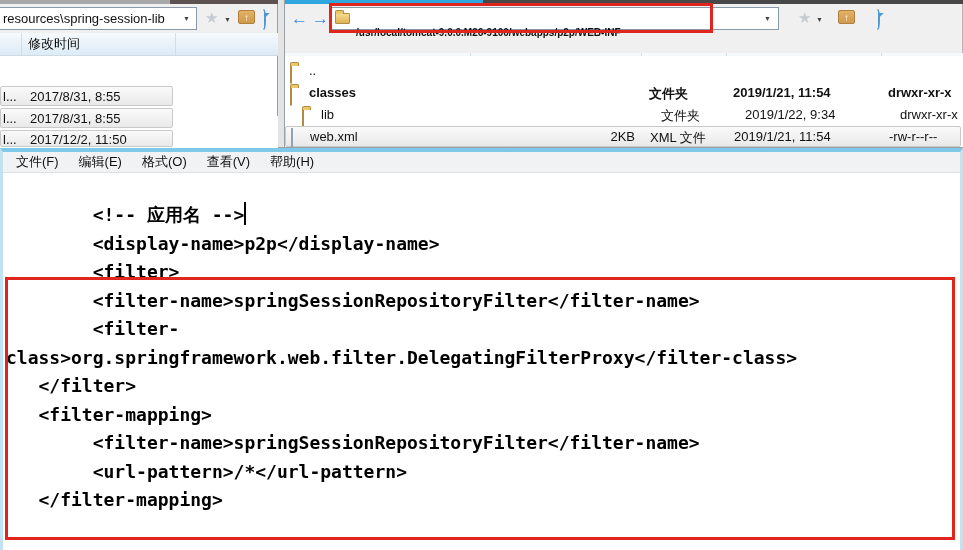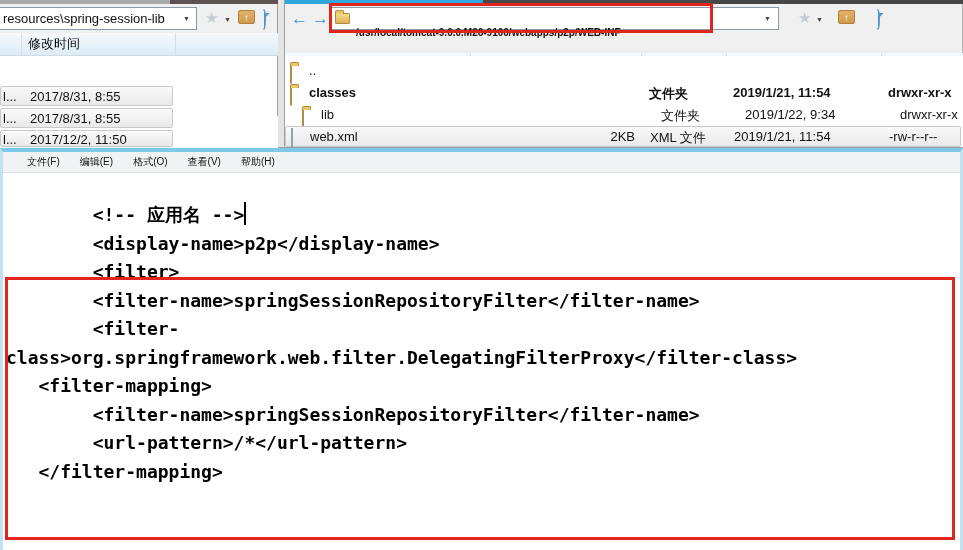--- a/index.html
+++ b/index.html
@@ -41,21 +41,21 @@
                       background:repeating-linear-gradient(to bottom,#9fb2c2 0,#9fb2c2 1px,transparent 1px,transparent 3px); }
   .icon-notepad { width:13px; height:15px; background:#fdfdfd; border:1px solid #6d8196; border-top:3px solid #9fb6c9; position:relative; }
   .icon-notepad::after { content:""; position:absolute; left:2px; right:2px; top:2px; height:8px;
                          background:repeating-linear-gradient(to bottom,#8aa 0,#8aa 1px,transparent 1px,transparent 3px); }
 
   
   #notepad { left:0; top:148px; width:963px; height:402px; background:#fff;
              border-top:4px solid #7ec9e8; border-left:3px solid #c2e2f2; border-right:3px solid #c2e2f2; }
   #np-titlebar { height:24px; background:linear-gradient(#eff6fb,#d8e7f3); border-bottom:1px solid #ccd8e2;
                  display:flex; align-items:center; gap:7px; padding-left:8px; font-size:12.5px; color:#1a1a1a; }
-  #np-menubar { height:21px; background:#f1f2f3; border-bottom:1px solid #dde2e6; display:flex; align-items:center; padding-left:14px; font-size:10px; }
+  #np-menubar { height:21px; background:#f1f2f3; border-bottom:1px solid #dde2e6; display:flex; align-items:center; padding-left:3px; font-size:13px; }
   .menu-item { padding:2px 10px; }
   #np-content { position:relative; width:100%; height:352px; background:#fff; }
   #xml-text { padding:28px 0 0 3px; font-family:"DejaVu Sans Mono", monospace; font-weight:bold; font-size:18px; line-height:28.5px; color:#000; }
   .xline { white-space:pre; }
   #text-caret { display:inline-block; width:2px; height:23px; background:#000; vertical-align:-4px; }
 
   
   .redbox { border:3px solid #e0261c; pointer-events:none; z-index:60; }
   #redbox-address { left:329px; top:3px; width:384px; height:30px; }
   #redbox-xml { left:5px; top:277px; width:950px; height:263px; }
@@ -180,20 +180,21 @@
     <span class="menu-item">帮助(H)</span>
   </div>
   <div id="np-content">
     <div id="xml-text">
       <div class="xline"><span>        &lt;!-- 应用名 --&gt;</span><span id="text-caret"></span></div>
       <div class="xline">        &lt;display-name&gt;p2p&lt;/display-name&gt;</div>
       <div class="xline">        &lt;filter&gt;</div>
       <div class="xline">        &lt;filter-name&gt;springSessionRepositoryFilter&lt;/filter-name&gt;</div>
       <div class="xline">        &lt;filter-</div>
       <div class="xline">class&gt;org.springframework.web.filter.DelegatingFilterProxy&lt;/filter-class&gt;</div>
+      <div class="xline">   &lt;/filter&gt;</div>
       <div class="xline">   &lt;filter-mapping&gt;</div>
       <div class="xline">        &lt;filter-name&gt;springSessionRepositoryFilter&lt;/filter-name&gt;</div>
       <div class="xline">        &lt;url-pattern&gt;/*&lt;/url-pattern&gt;</div>
       <div class="xline">   &lt;/filter-mapping&gt;</div>
     </div>
   </div>
 </div>
 
 <div id="redbox-address" class="abs redbox"></div>
 <div id="redbox-xml" class="abs redbox"></div>

